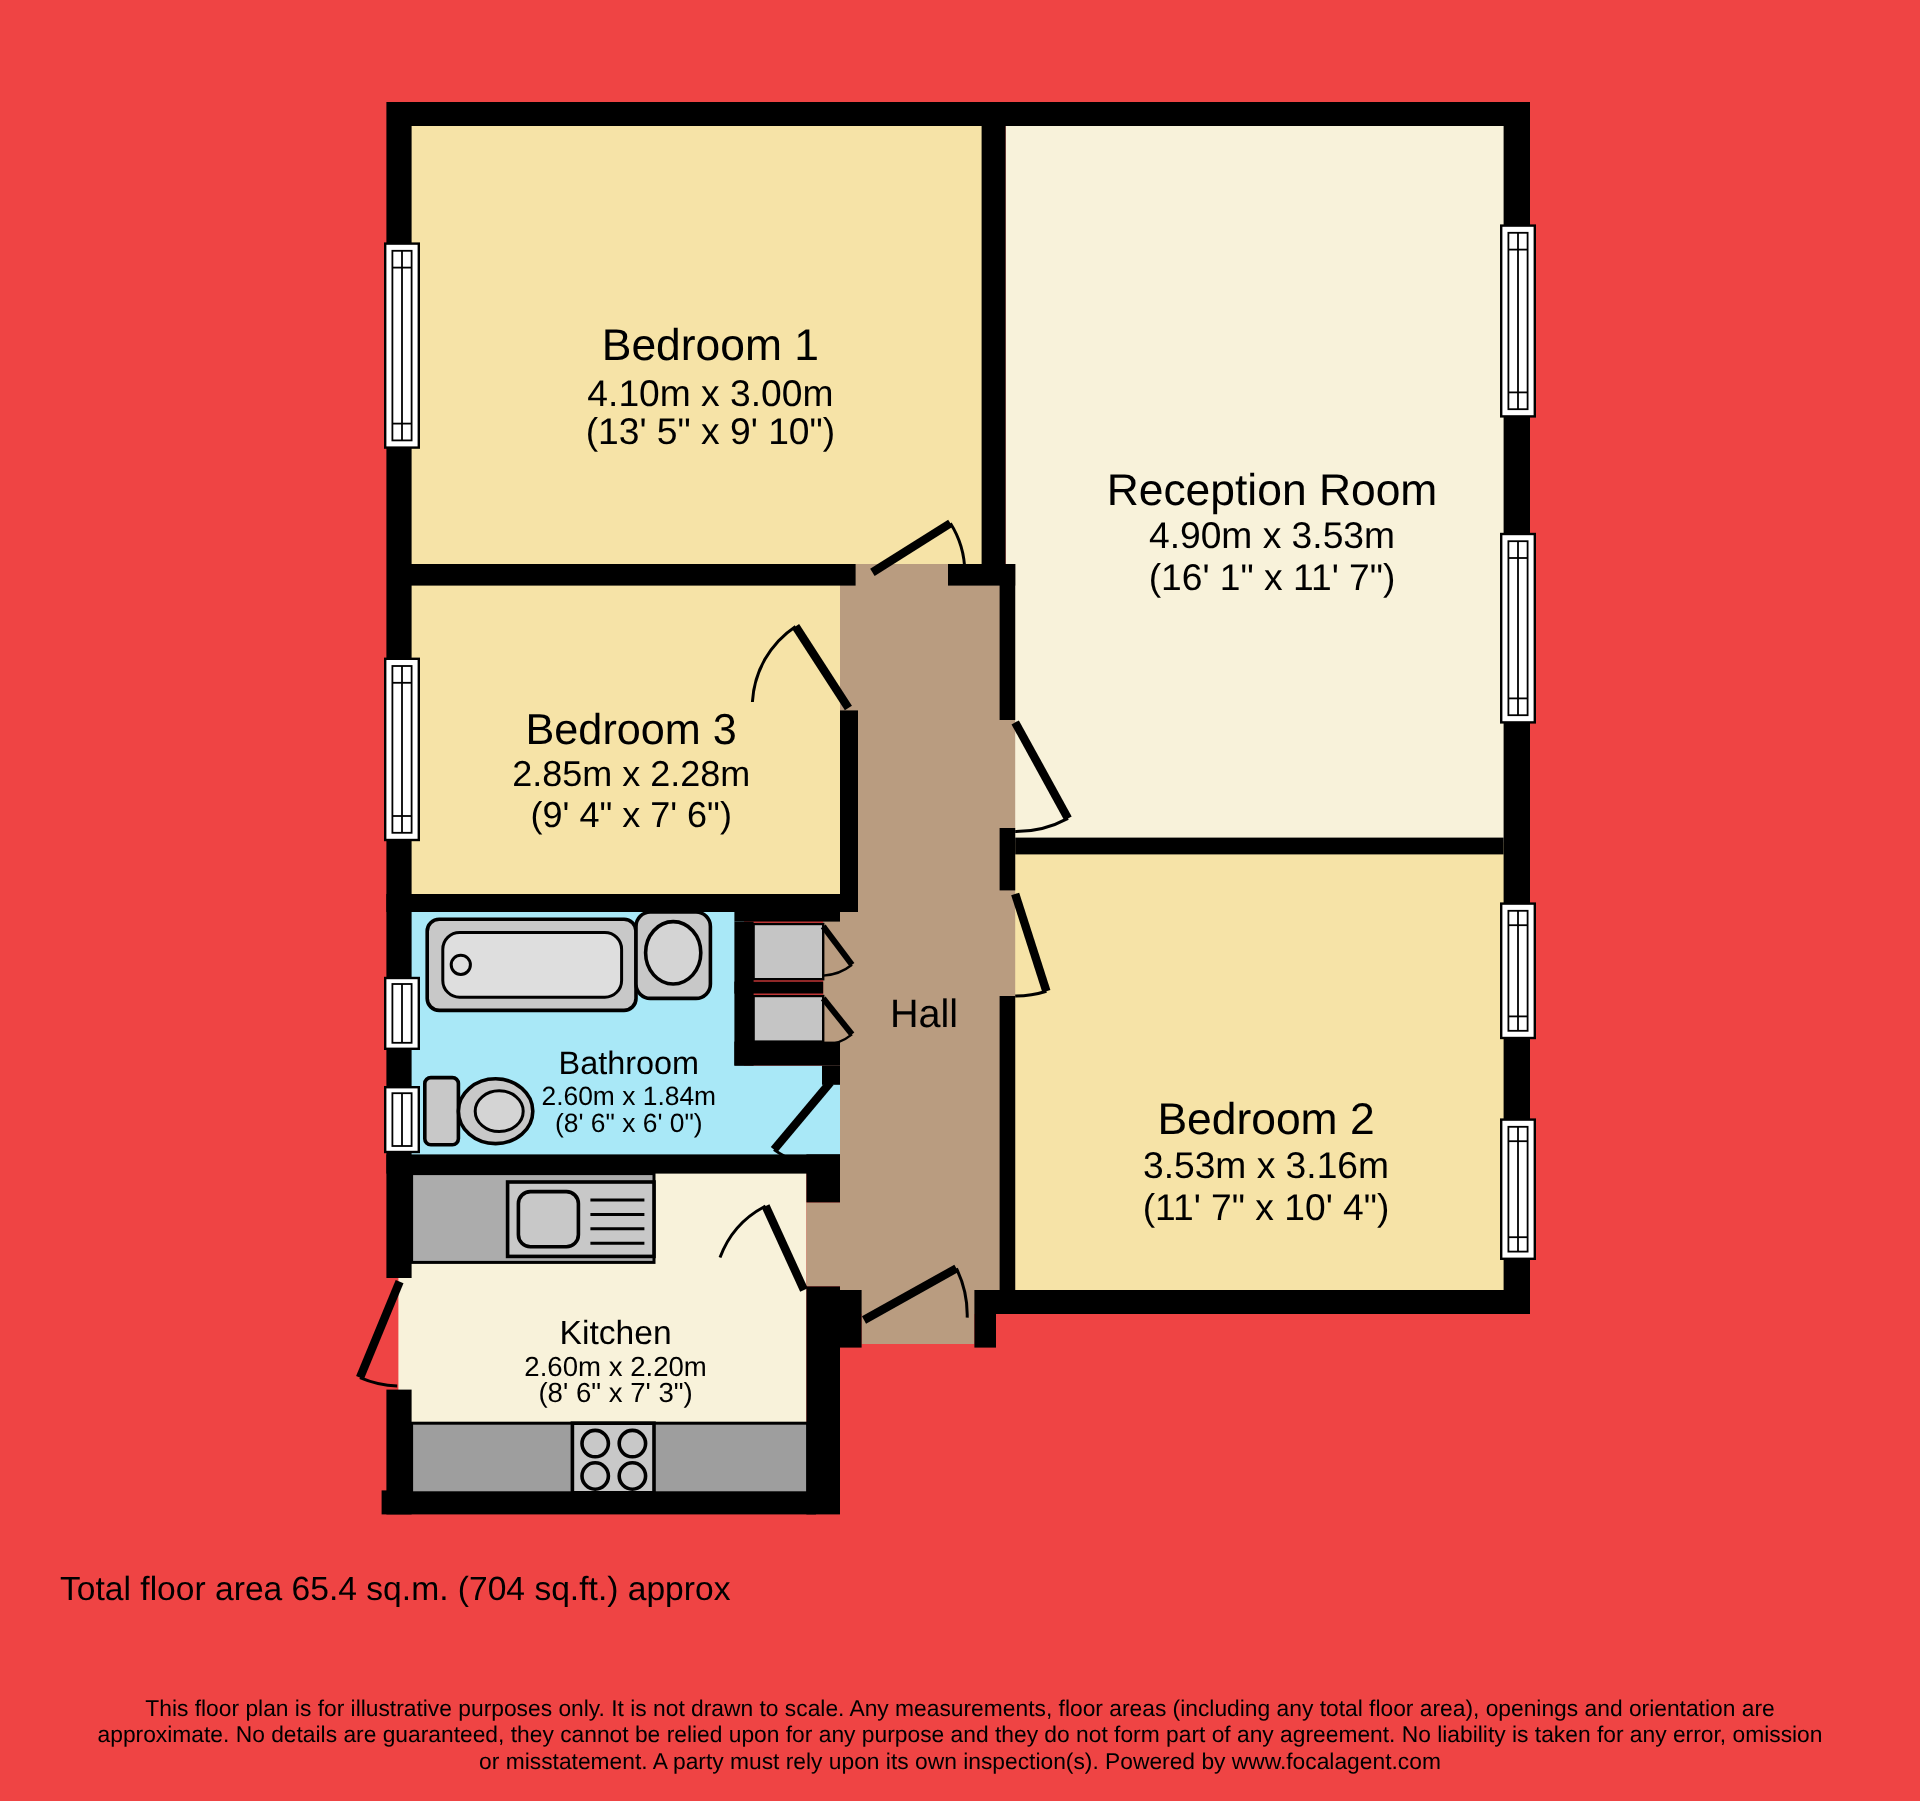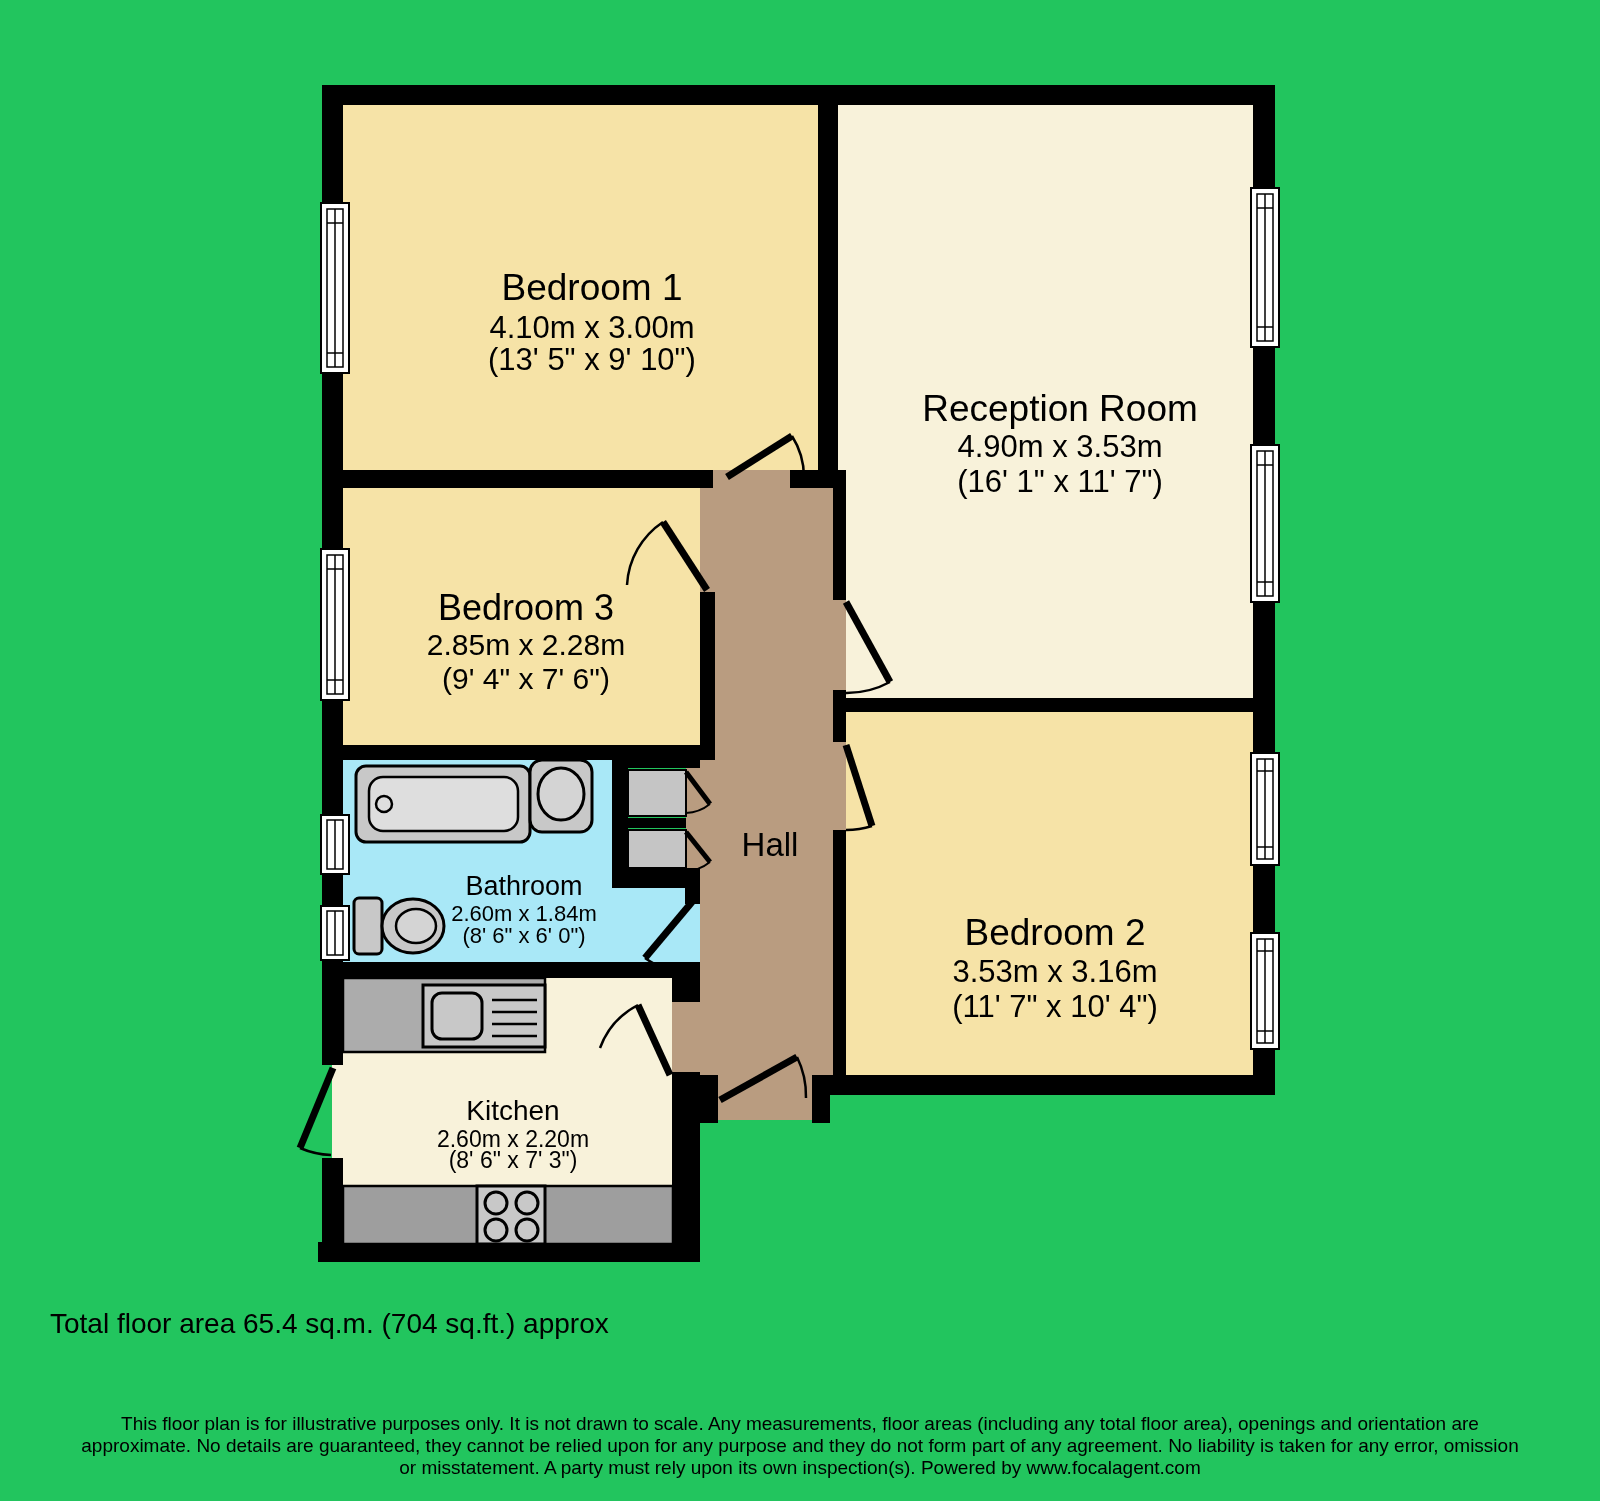--- a/index.html
+++ b/index.html
@@ -1,16 +1,16 @@
 <!DOCTYPE html>
 <html><head>
 <meta charset="utf-8">
 <style>
   html,body{margin:0;padding:0;background:#ffffff;}
-  .canvas{position:relative;width:1600px;height:1501px;background:#22c55e;overflow:hidden;}
+  .canvas{position:relative;width:1600px;height:1501px;background:#ef4444;overflow:hidden;}
   svg text{font-family:"Liberation Sans","DejaVu Sans",sans-serif;fill:#000;}
   .room-label{text-anchor:middle;}
   .footer-left{text-anchor:start;}
   .footer-center{text-anchor:middle;}
 </style>
 </head>
 <body>
 
 <div class="canvas">
 <svg width="1600" height="1501" viewBox="0 0 1600 1501">

